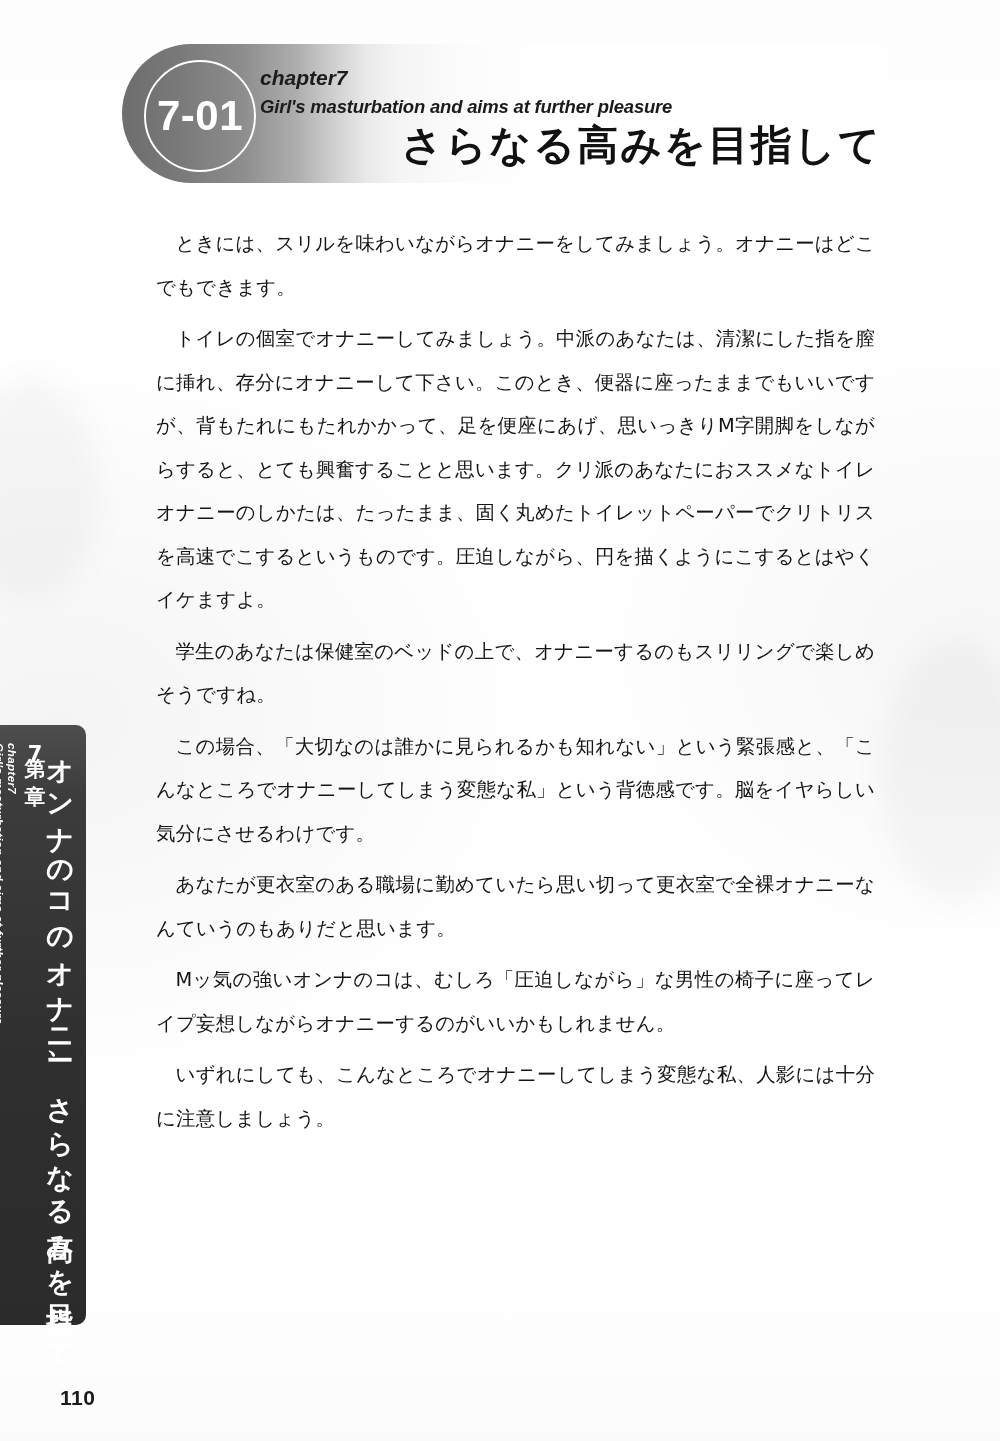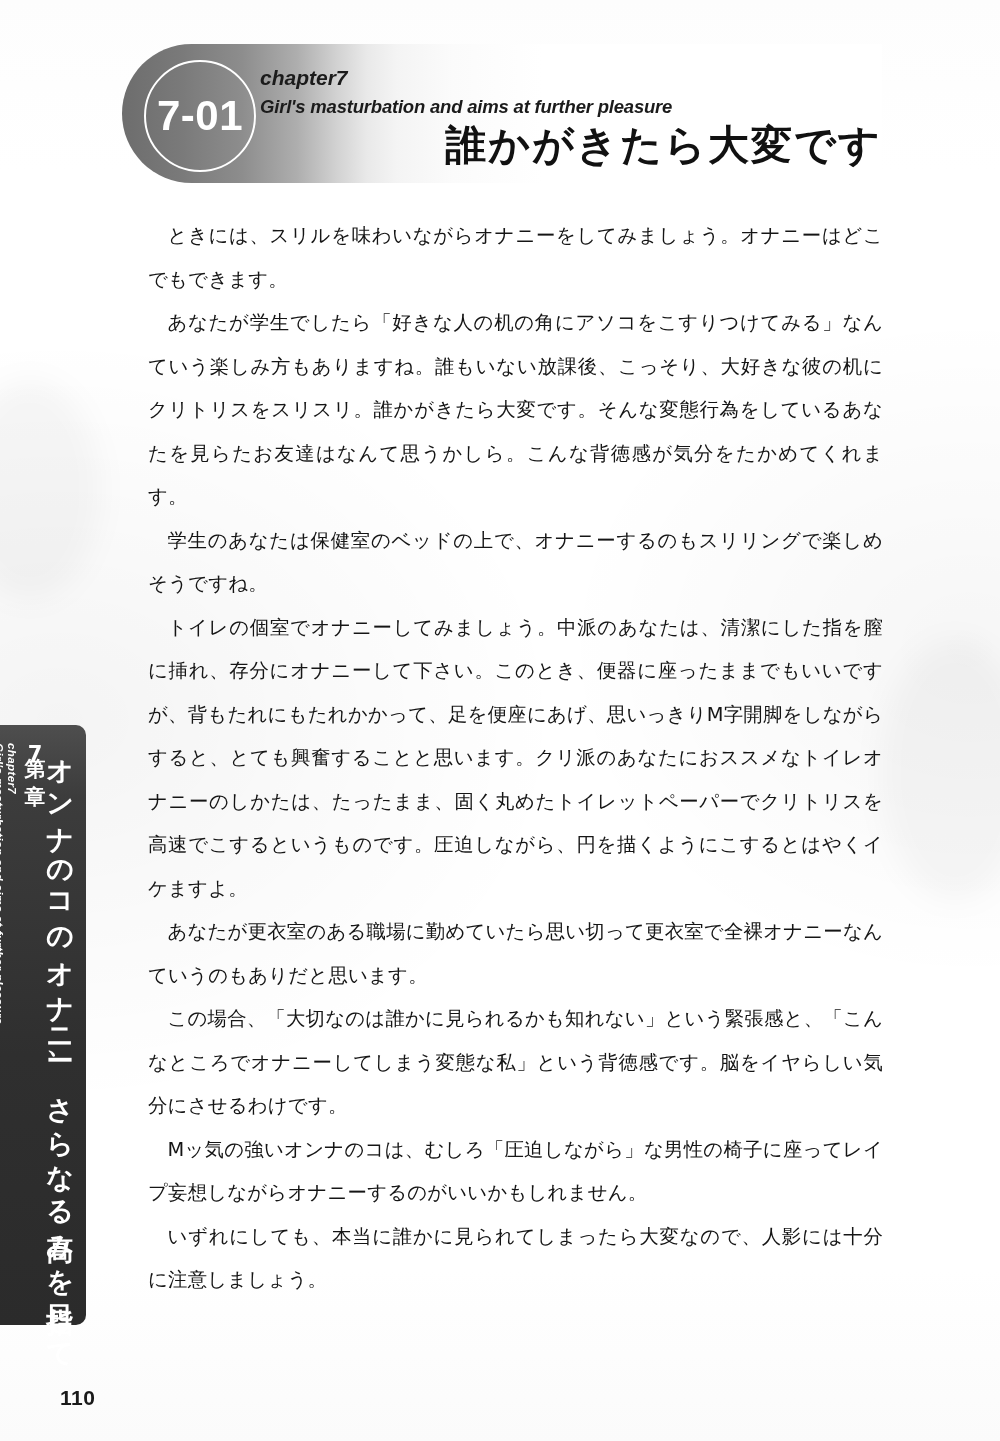--- a/index.html
+++ b/index.html
@@ -110,21 +110,21 @@
     top: 214px;
     width: 735px;
     font-family: "DejaVu Sans", "Liberation Sans", sans-serif;
     font-size: 19.4px;
     line-height: 43.5px;
     color: #151515;
     text-align: justify;
     letter-spacing: 0.2px;
   }
   .body-text p {
-    margin: 0;
+    margin: 8px;
     text-indent: 1em;
   }
 
   
   .side-tab {
     position: absolute;
     left: 0px;
     top: 725px;
     width: 86px;
     height: 600px;
@@ -205,32 +205,31 @@
 <div class="page">
 
   <div class="smudge" style="left:880px; top:640px; width:150px; height:260px;"></div>
   <div class="smudge" style="left:-40px; top:380px; width:140px; height:220px;"></div>
 
   <div class="header">
     <div class="banner-bar"></div>
     <div class="circle-num">7-01</div>
     <div class="chapter-label">chapter7</div>
     <div class="chapter-sub">Girl's masturbation and aims at further pleasure</div>
-    <div class="section-title">誰かがきたら大変です</div>
+    <div class="section-title">さらなる高みを目指して</div>
   </div>
 
   <div class="body-text">
     <p>ときには、スリルを味わいながらオナニーをしてみましょう。オナニーはどこでもできます。</p>
-    <p>あなたが学生でしたら「好きな人の机の角にアソコをこすりつけてみる」なんていう楽しみ方もありますね。誰もいない放課後、こっそり、大好きな彼の机にクリトリスをスリスリ。誰かがきたら大変です。そんな変態行為をしているあなたを見らたお友達はなんて思うかしら。こんな背徳感が気分をたかめてくれます。</p>
+    <p>トイレの個室でオナニーしてみましょう。中派のあなたは、清潔にした指を膣に挿れ、存分にオナニーして下さい。このとき、便器に座ったままでもいいですが、背もたれにもたれかかって、足を便座にあげ、思いっきりM字開脚をしながらすると、とても興奮することと思います。クリ派のあなたにおススメなトイレオナニーのしかたは、たったまま、固く丸めたトイレットペーパーでクリトリスを高速でこするというものです。圧迫しながら、円を描くようにこするとはやくイケますよ。</p>
     <p>学生のあなたは保健室のベッドの上で、オナニーするのもスリリングで楽しめそうですね。</p>
-    <p>トイレの個室でオナニーしてみましょう。中派のあなたは、清潔にした指を膣に挿れ、存分にオナニーして下さい。このとき、便器に座ったままでもいいですが、背もたれにもたれかかって、足を便座にあげ、思いっきりM字開脚をしながらすると、とても興奮することと思います。クリ派のあなたにおススメなトイレオナニーのしかたは、たったまま、固く丸めたトイレットペーパーでクリトリスを高速でこするというものです。圧迫しながら、円を描くようにこするとはやくイケますよ。</p>
+    <p>この場合、「大切なのは誰かに見られるかも知れない」という緊張感と、「こんなところでオナニーしてしまう変態な私」という背徳感です。脳をイヤらしい気分にさせるわけです。</p>
     <p>あなたが更衣室のある職場に勤めていたら思い切って更衣室で全裸オナニーなんていうのもありだと思います。</p>
-    <p>この場合、「大切なのは誰かに見られるかも知れない」という緊張感と、「こんなところでオナニーしてしまう変態な私」という背徳感です。脳をイヤらしい気分にさせるわけです。</p>
     <p>Mッ気の強いオンナのコは、むしろ「圧迫しながら」な男性の椅子に座ってレイプ妄想しながらオナニーするのがいいかもしれません。</p>
-    <p>いずれにしても、本当に誰かに見られてしまったら大変なので、人影には十分に注意しましょう。</p>
+    <p>いずれにしても、こんなところでオナニーしてしまう変態な私、人影には十分に注意しましょう。</p>
   </div>
 
   <div class="side-tab">
     <div class="side-tab-inner">
       <div class="vtext vtext-main">オンナのコのオナニー、さらなる高みを目指して</div>
       <div class="vtext vtext-ch">第7章</div>
       <div class="vtext-en">
         <span>chapter7</span>
         <span>Girl's masturbation and aims at further pleasure</span>
       </div>

